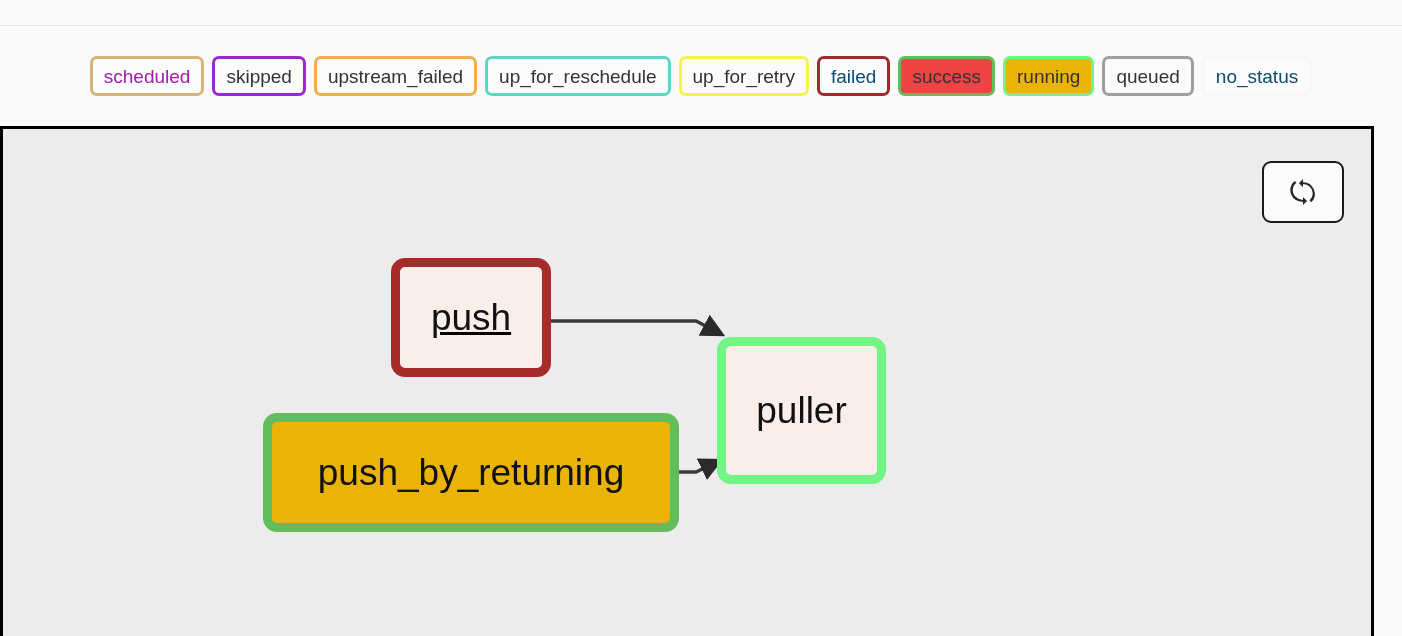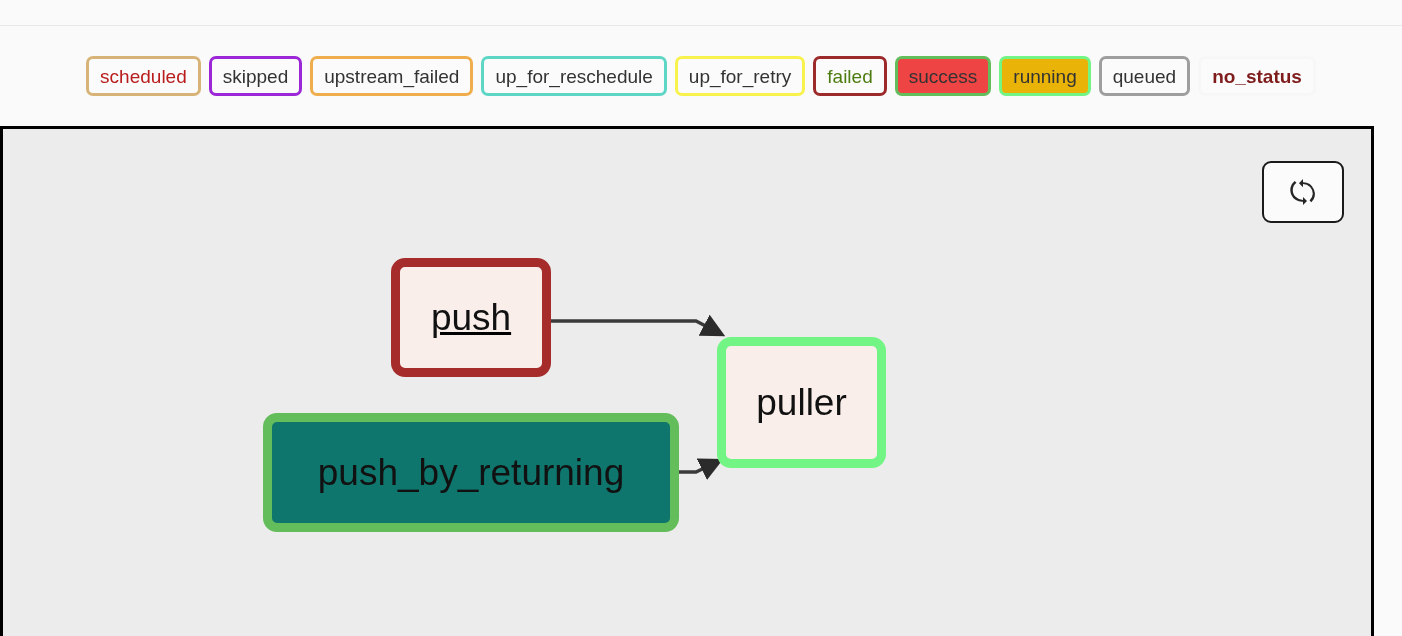--- a/index.html
+++ b/index.html
@@ -120,55 +120,55 @@
     font-family: "Liberation Sans", sans-serif;
   }
 </style>
 </head>
 <body>
 
 <div id="top-strip"></div>
 <div id="top-divider"></div>
 
 <div id="legend">
-  <span class="legend-badge" style="border-color: rgb(215, 179, 119); background: rgb(251, 251, 251); color: #b91c1c;">scheduled</span>
+  <span class="legend-badge" style="border-color: rgb(215, 179, 119); background: rgb(251, 251, 251); color: #a21caf;">scheduled</span>
   <span class="legend-badge" style="border-color: rgb(156, 39, 214); background: rgb(251, 251, 251); color: rgb(51, 51, 51);">skipped</span>
   <span class="legend-badge" style="border-color: rgb(240, 173, 78); background: rgb(251, 251, 251); color: rgb(51, 51, 51);">upstream_failed</span>
   <span class="legend-badge" style="border-color: rgb(94, 214, 198); background: rgb(251, 251, 251); color: rgb(51, 51, 51);">up_for_reschedule</span>
   <span class="legend-badge" style="border-color: rgb(247, 242, 76); background: rgb(251, 251, 251); color: rgb(51, 51, 51);">up_for_retry</span>
-  <span class="legend-badge" style="border-color: rgb(156, 42, 42); background: rgb(251, 251, 251); color: #4d7c0f;">failed</span>
+  <span class="legend-badge" style="border-color: rgb(156, 42, 42); background: rgb(251, 251, 251); color: #0c4a6e;">failed</span>
   <span class="legend-badge" style="border-color: rgb(98, 189, 90); background: #ef4444; color: rgb(51, 51, 51);">success</span>
   <span class="legend-badge" style="border-color: rgb(114, 245, 132); background: #eab308; color: rgb(51, 51, 51);">running</span>
   <span class="legend-badge" style="border-color: rgb(158, 158, 158); background: rgb(251, 251, 251); color: rgb(51, 51, 51); text-align: right;">queued</span>
-  <span class="legend-badge" style="border-color: rgb(247, 247, 247); background: rgb(251, 251, 251); color: #7f1d1d; font-weight: bold;">no_status</span>
+  <span class="legend-badge" style="border-color: rgb(247, 247, 247); background: rgb(251, 251, 251); color: #0c4a6e;">no_status</span>
 </div>
 
 <div id="graph-panel">
 
   <svg id="graph-canvas" viewBox="0 0 1368 507" xmlns="http://www.w3.org/2000/svg">
     <defs>
       <marker id="arrowhead" markerWidth="7" markerHeight="7" refX="5.6" refY="3.5" orient="auto" markerUnits="strokeWidth">
         <polygon points="0,0 7,3.5 0,7" fill="#2b2b2b"></polygon>
       </marker>
     </defs>
 
     <path id="edge-push-puller" d="M 548 192 L 693 192 L 718 205" fill="none" stroke="#3a3a3a" stroke-width="3.4" marker-end="url(#arrowhead)"></path>
 
     <path id="edge-pbr-puller" d="M 676 343 L 693 343 L 716 332" fill="none" stroke="#3a3a3a" stroke-width="3.4" marker-end="url(#arrowhead)"></path>
   </svg>
 
   <div class="node-box" id="node-push" style="left: 388px; top: 129px; width: 160px; height: 119px; border: 9px solid rgb(166, 44, 44); background: rgb(250, 238, 234); text-decoration: underline;">
     <span class="node-label">push</span>
   </div>
 
-  <div class="node-box" id="node-push-by-returning" style="left: 260px; top: 284px; width: 416px; height: 119px; border: 9px solid rgb(98, 189, 90); background: #0f766e;">
+  <div class="node-box" id="node-push-by-returning" style="left: 260px; top: 284px; width: 416px; height: 119px; border: 9px solid rgb(98, 189, 90); background: #eab308;">
     <span class="node-label">push_by_returning</span>
   </div>
 
-  <div class="node-box" id="node-puller" style="left: 714px; top: 208px; width: 169px; height: 131px; border: 9px solid rgb(114, 245, 132); background: rgb(250, 238, 234);">
+  <div class="node-box" id="node-puller" style="left: 714px; top: 208px; width: 169px; height: 147px; border: 9px solid rgb(114, 245, 132); background: rgb(250, 238, 234);">
     <span class="node-label">puller</span>
   </div>
 
   <div id="refresh-button">
     <span>
       <svg width="30" height="30" viewBox="0 0 24 24" xmlns="http://www.w3.org/2000/svg">
         <path d="M17.65 6.35A7.958 7.958 0 0 0 12 4v2.5l-3.2-3.2L12 0v2.6a9.4 9.4 0 0 1 6.7 16.05l-1.45-1.45A7.4 7.4 0 0 0 17.65 6.35z" fill="#262626" transform="translate(0,1.6) scale(1.0)"></path>
         <path d="M6.35 17.65A7.958 7.958 0 0 0 12 20v-2.5l3.2 3.2L12 24v-2.6A9.4 9.4 0 0 1 5.3 4.75L6.75 6.2A7.4 7.4 0 0 0 6.35 17.65z" fill="#262626" transform="translate(0,-1.6) scale(1.0)"></path>
       </svg>
     </span>

